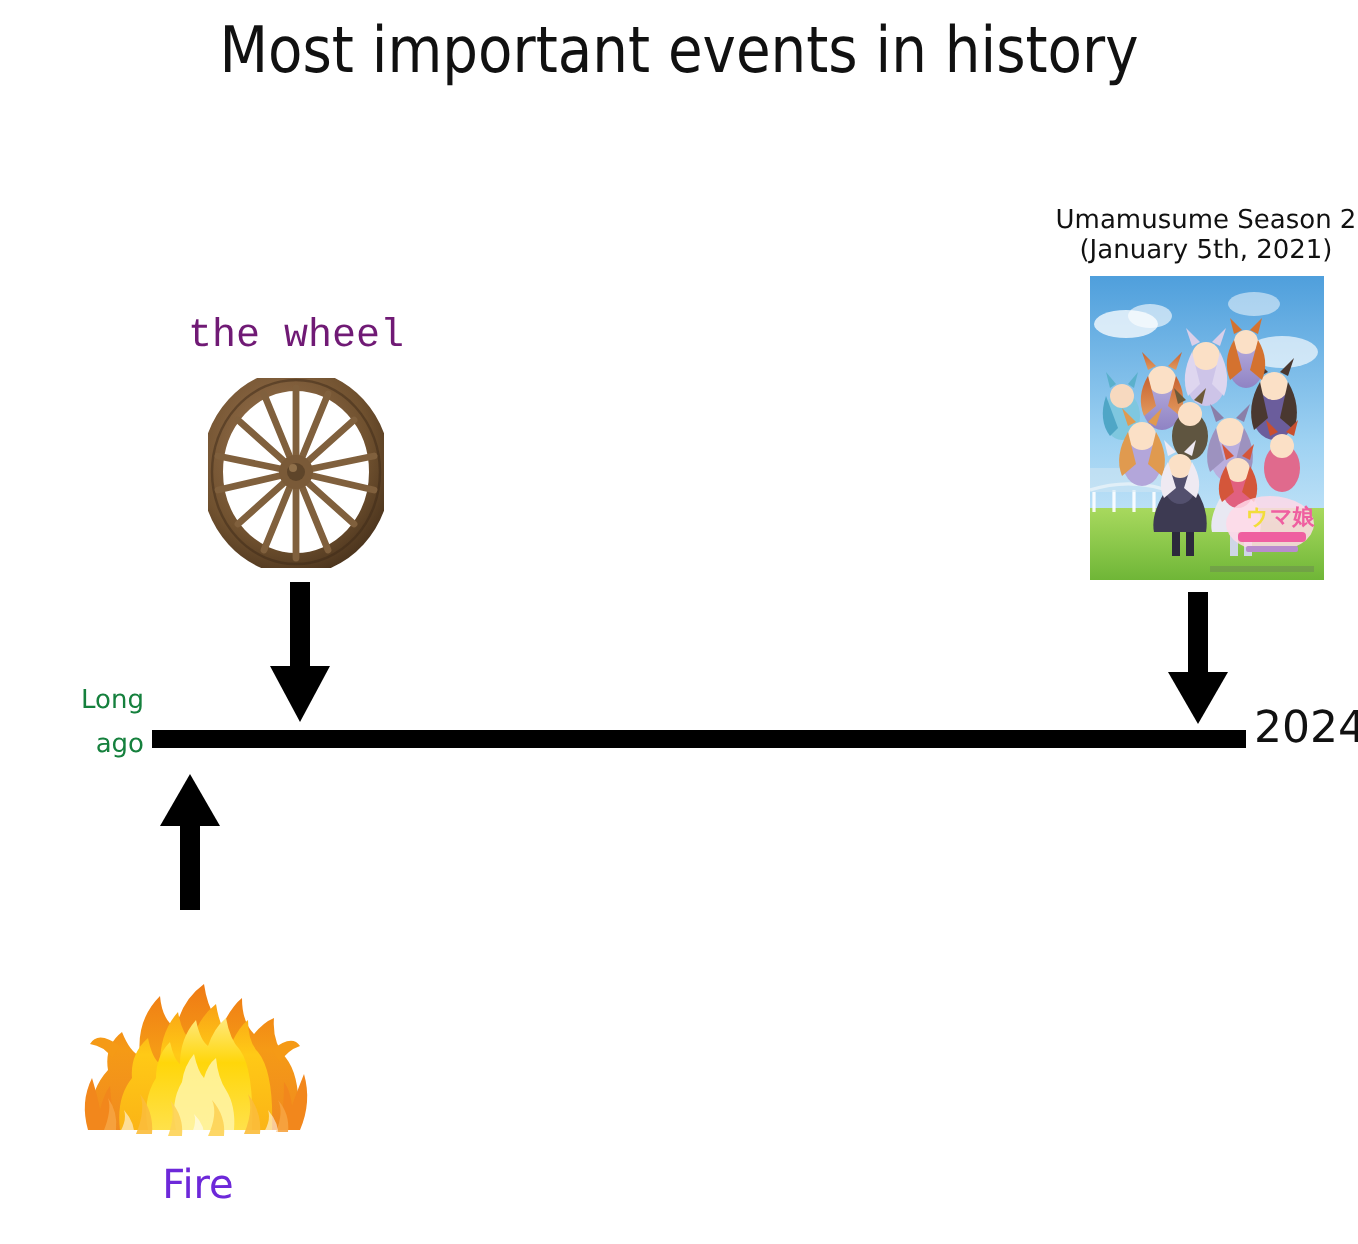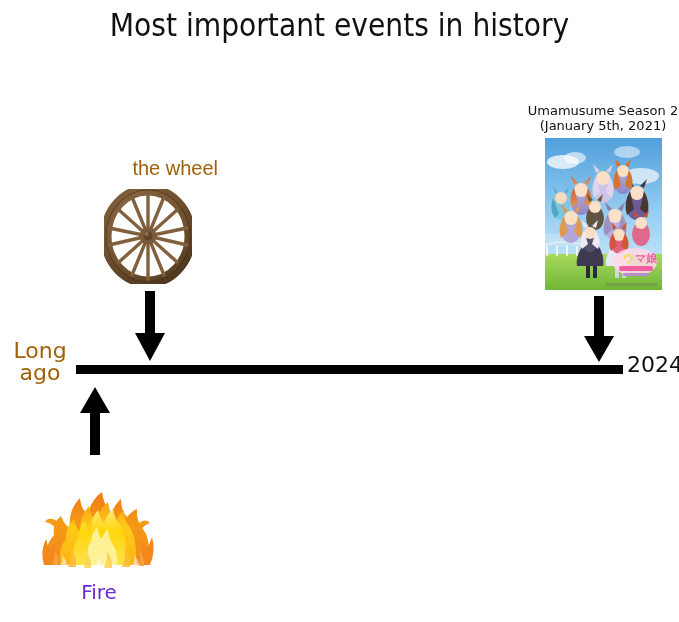--- a/index.html
+++ b/index.html
@@ -41,25 +41,25 @@
     top: 365px;
     width: 547px;
     height: 9px;
     background: #000000;
   }
   #label-long-ago {
     position: absolute;
     left: 8px;
     top: 340px;
     width: 64px;
-    text-align: center;
+    text-align: right;
     font-family: "DejaVu Sans", sans-serif;
-    font-size: 22px;
+    font-size: 13px;
     line-height: 22px;
-    color: #a16207;
+    color: #15803d;
   }
   #label-2024 {
     position: absolute;
     left: 627px;
     top: 352px;
     font-family: "DejaVu Sans", sans-serif;
     font-size: 22px;
     color: #111111;
     white-space: nowrap;
   }
@@ -68,24 +68,24 @@
   .arrow {
     position: absolute;
   }
 
   
   #label-wheel {
     position: absolute;
     left: 78px;
     top: 157px;
     width: 140px;
-    text-align: right;
-    font-family: Liberation Sans, sans-serif;
+    text-align: center;
+    font-family: Liberation Mono, monospace;
     font-size: 20px;
-    color: #a16207;
+    color: #701a75;
     white-space: nowrap;
   }
   #wheel-img {
     position: absolute;
     left: 104px;
     top: 189px;
     width: 88px;
     height: 95px;
   }
 

